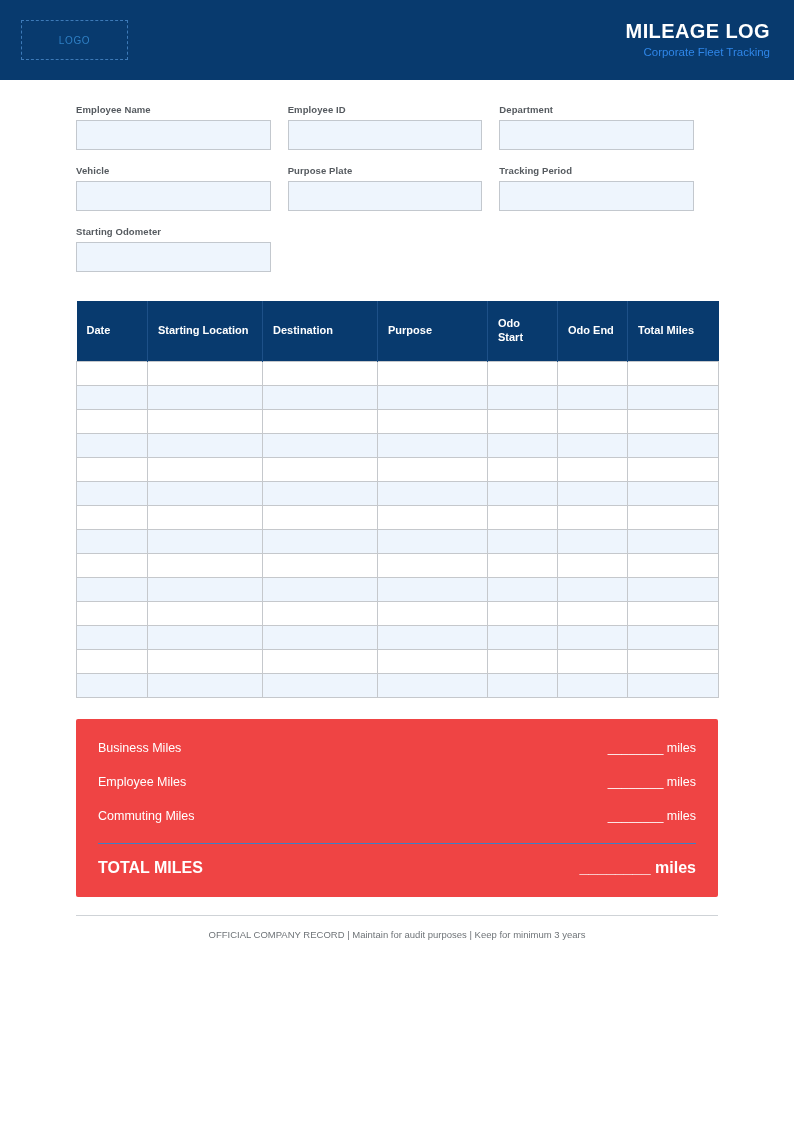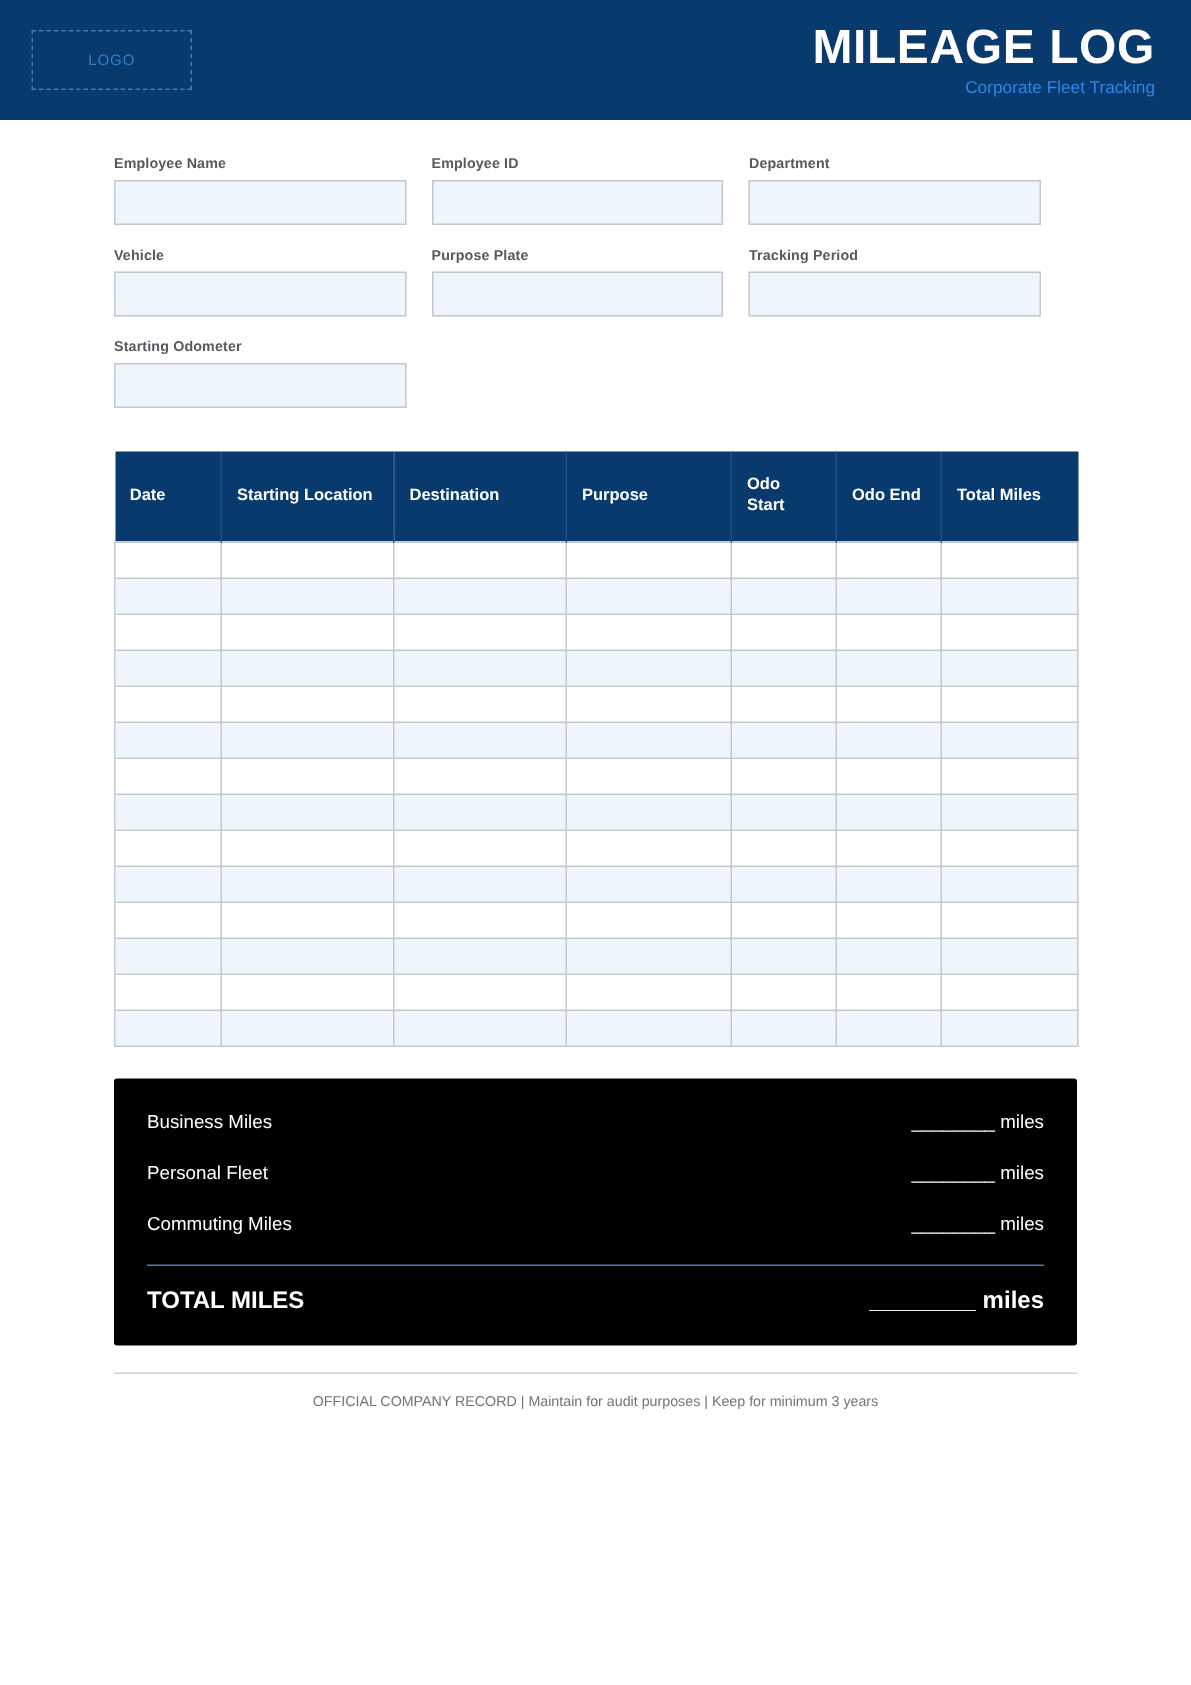--- a/index.html
+++ b/index.html
@@ -45,21 +45,21 @@
     font-size: 10px;
     letter-spacing: 0.6px;
   }
 
   .header-right {
     text-align: right;
     line-height: 1.15;
   }
   .doc-title {
     color: #ffffff;
-    font-size: 32px;
+    font-size: 20px;
     font-weight: bold;
     letter-spacing: 0.4px;
   }
   .doc-subtitle {
     color: #2f86e8;
     font-size: 11.5px;
     margin-top: 3px;
   }
 
   
@@ -132,21 +132,21 @@
   .col-start { width: 115px; }
   .col-dest  { width: 115px; }
   .col-purp  { width: 110px; }
   .col-odos  { width: 70px; }
   .col-odoe  { width: 70px; }
   .col-total { width: 91px; }
 
   
   .summary {
     width: 642px;
-    background: #000000;
+    background: #ef4444;
     margin-top: 21px;
     padding: 22px 22px 20px 22px;
     border-radius: 2px;
   }
   .summary-row {
     display: flex;
     align-items: baseline;
     justify-content: space-between;
     margin-bottom: 20px;
   }
@@ -393,21 +393,21 @@
     </table>
 
     <div class="summary">
 
       <div class="summary-row">
         <span class="summary-label">Business Miles</span>
         <span class="summary-value"><span class="blank">________</span> <span>miles</span></span>
       </div>
 
       <div class="summary-row">
-        <span class="summary-label">Personal Fleet</span>
+        <span class="summary-label">Employee Miles</span>
         <span class="summary-value"><span class="blank">________</span> <span>miles</span></span>
       </div>
 
       <div class="summary-row">
         <span class="summary-label">Commuting Miles</span>
         <span class="summary-value"><span class="blank">________</span> <span>miles</span></span>
       </div>
 
       <div class="summary-divider"></div>
 

